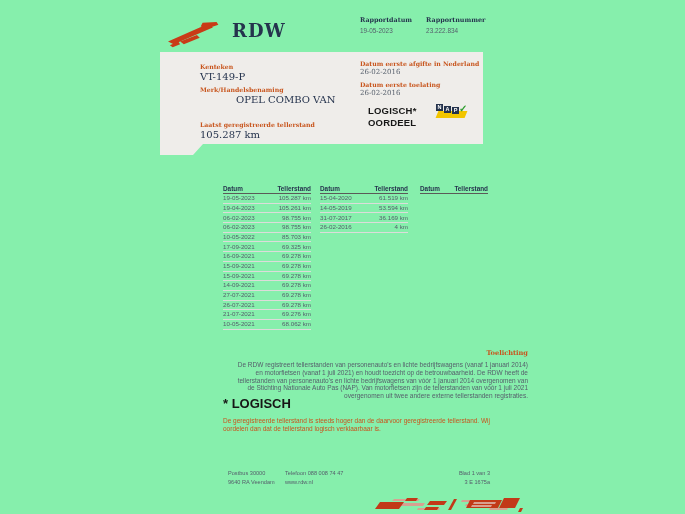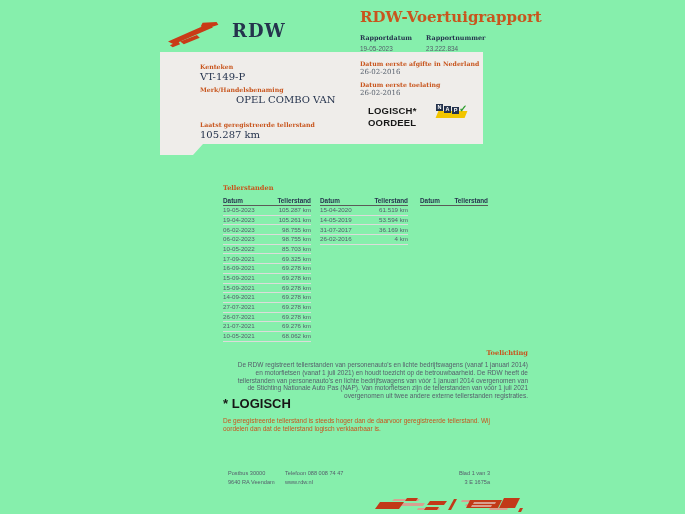--- a/index.html
+++ b/index.html
@@ -75,21 +75,20 @@
     <svg viewBox="0 0 60 30">
       <polygon points="0,22 34,7 45,3 48,7 20,19 6,25" fill="#C93A17"></polygon>
       <polygon points="37,2 52,1 54,4 42,8 35,6" fill="#C93A17"></polygon>
       <polygon points="13,22 31,15 34,18 17,25" fill="#C93A17"></polygon>
       <polygon points="2,26 11,22 13,25 5,28" fill="#C93A17"></polygon>
     </svg>
     <span class="logo-text">RDW</span>
   </div>
 
   <div class="title-block">
-    <h1 class="doc-title">RDW-Voertuigrapport</h1>
     <div class="meta-row">
       <div class="meta">
         <div class="lbl">Rapportdatum</div>
         <div class="val">19-05-2023</div>
       </div>
       <div class="meta">
         <div class="lbl">Rapportnummer</div>
         <div class="val">23.222.834</div>
       </div>
     </div>
@@ -116,21 +115,20 @@
     <div class="nap">
       <div class="band"></div>
       <div class="lt l1">N</div>
       <div class="lt l2">A</div>
       <div class="lt l3">P</div>
       <div class="chk">✓</div>
     </div>
   </div>
 
   <div class="table-section">
-    <div class="section-title">Tellerstanden</div>
     <div class="tgroups">
         <div class="tcol">
           <div class="trow thead">
             <span class="d">Datum</span>
             <span class="t">Tellerstand</span>
           </div>
           <div class="trow">
             <span class="d">19-05-2023</span>
             <span class="t">105.287 km</span>
           </div>

